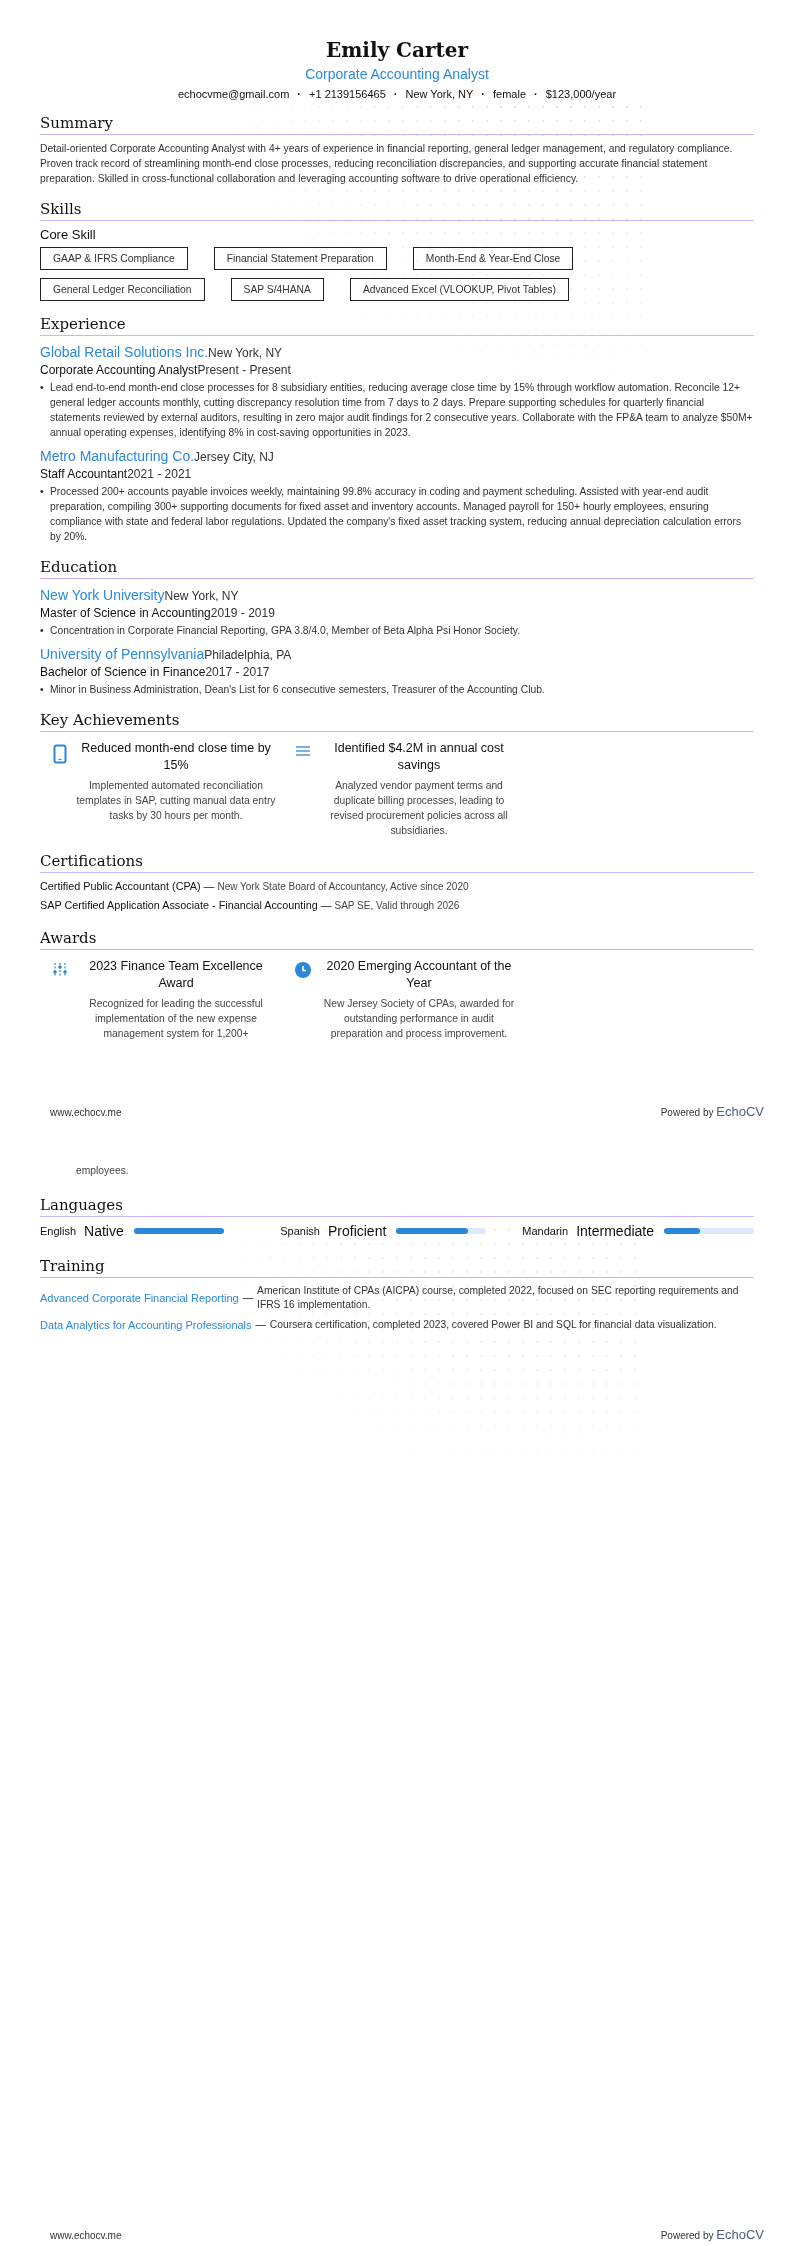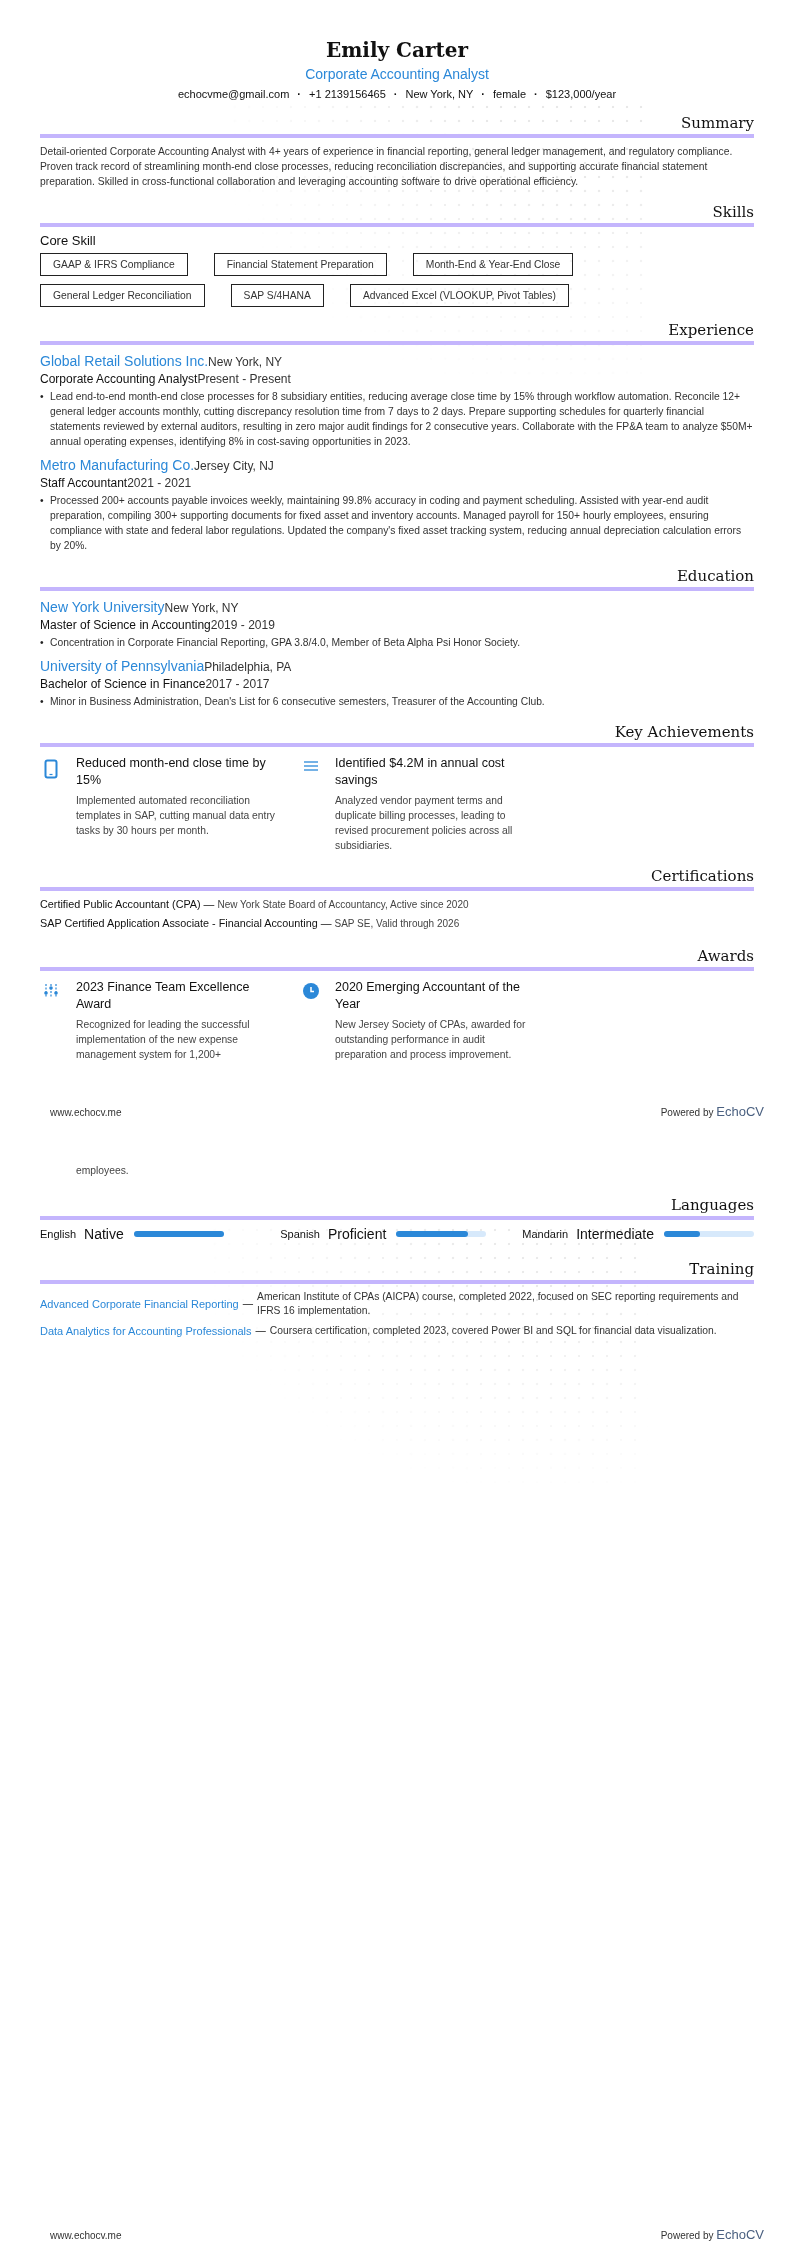--- a/index.html
+++ b/index.html
@@ -22,38 +22,38 @@
     -webkit-mask-image: radial-gradient(ellipse at 80% 0%, rgba(0,0,0,1) 20%, rgba(0,0,0,0) 75%);
     mask-image: radial-gradient(ellipse at 80% 0%, rgba(0,0,0,1) 20%, rgba(0,0,0,0) 75%); }
 
   .content { position: absolute; left: 40px; width: 714px; }
 
   .name { text-align: center; font-family: "DejaVu Serif", serif; font-weight: bold; font-size: 20px; color: #111; }
   .role { text-align: center; font-size: 14px; color: #2b88d8; margin-top: 4px; }
   .contact { text-align: center; font-size: 11px; color: #111; margin-top: 6px; }
   .contact .sep { display: inline-block; margin: 0 8px; font-weight: bold; }
 
-  .sec-title { text-align: right; font-family: "DejaVu Serif", serif; font-size: 15px; color: #111; margin-top: 14px; padding-bottom: 2px; border-bottom: 4px solid #c4b5fd; }
+  .sec-title { text-align: left; font-family: "DejaVu Serif", serif; font-size: 15px; color: #111; margin-top: 14px; padding-bottom: 2px; border-bottom: 1px solid #c4b5fd; }
   .para { font-size: 10.3px; line-height: 15px; color: #333; margin-top: 6px; }
 
   .sub-title { font-size: 13px; color: #111; margin-top: 6px; }
   .chips { display: flex; flex-wrap: wrap; gap: 8px 26px; margin-top: 5px; }
   .chip { border: 1px solid #222; padding: 5px 12px; font-size: 10.3px; color: #333; }
 
   .entry { margin-top: 8px; }
   .row { display: flex; align-items: baseline; }
   .org { font-size: 14px; color: #2b88d8; }
   .loc { font-size: 12px; color: #333; }
   .pos { font-size: 12px; color: #111; margin-top: 3px; }
   .dates { font-size: 12px; color: #333; }
   .bullets { list-style: none; margin-top: 3px; }
   .bullets li { position: relative; padding-left: 10px; font-size: 10.3px; line-height: 15px; color: #333; }
   .bullets li::before { content: "•"; position: absolute; left: 0; top: 0; color: #222; }
 
-  .cards { display: flex; gap: 16px; margin-top: 8px; }
+  .cards { display: flex; gap: 0; margin-top: 8px; text-align: center; }
   .card { display: flex; width: 243px; }
   .card-icon { width: 36px; flex: none; padding-top: 4px; padding-left: 4px; color: #2b88d8; }
   .card-body { width: 200px; }
   .card-title { font-size: 12.5px; color: #111; line-height: 17px; }
   .card-desc { font-size: 10.3px; color: #444; line-height: 15px; margin-top: 4px; }
 
   .cert { font-size: 10.8px; color: #111; margin-top: 7px; }
   .cert .detail { font-size: 10px; color: #444; }
 
   .footer { position: absolute; left: 50px; width: 714px; display: flex; justify-content: space-between; align-items: baseline; }

